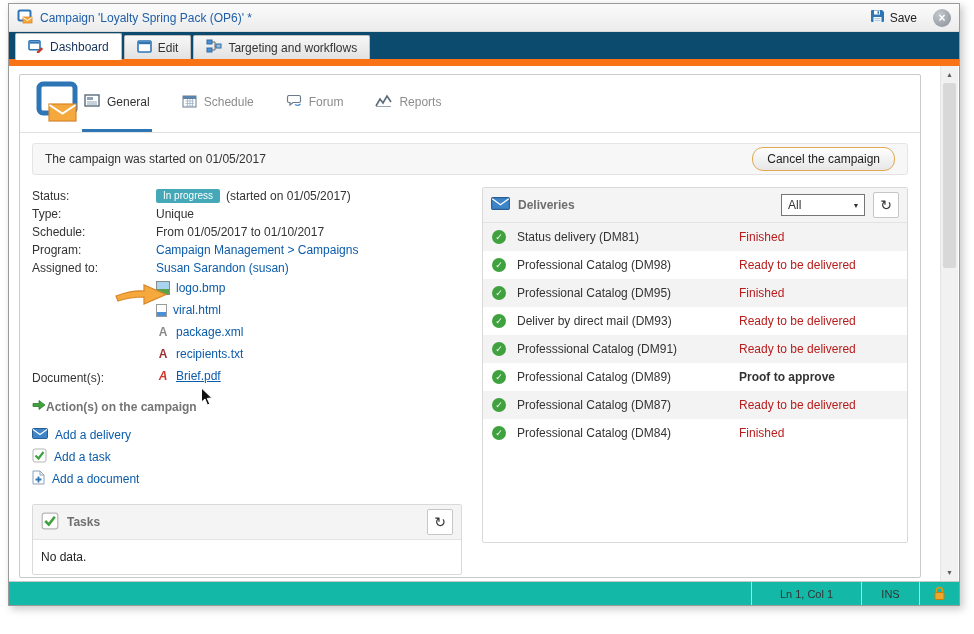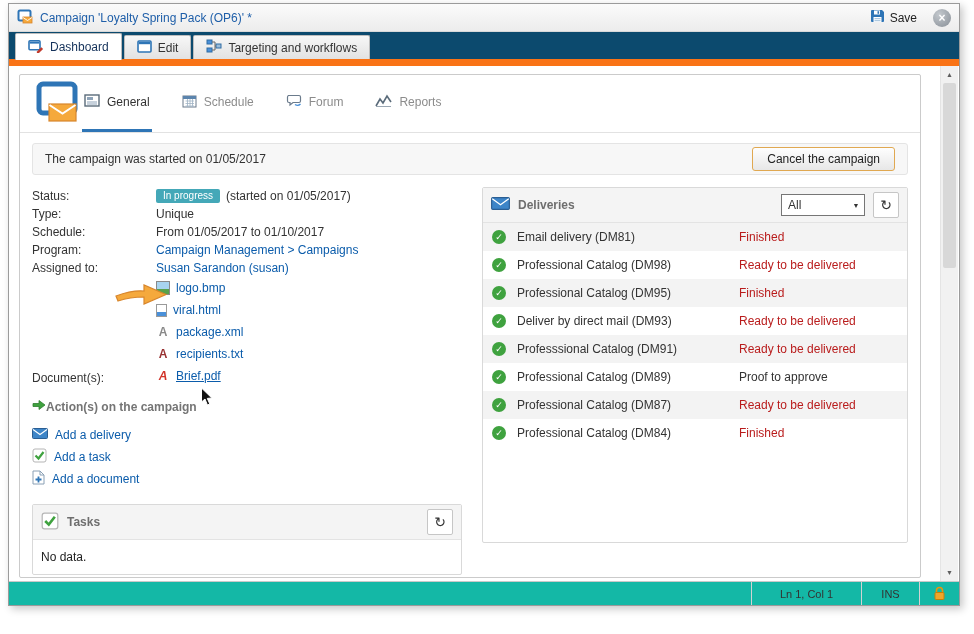--- a/index.html
+++ b/index.html
@@ -21,21 +21,21 @@
   .content{position:relative;flex:1;background:#fff;}
   .panel{position:absolute;left:10px;top:8px;width:900px;height:502px;border:1px solid #cbcbcb;border-radius:2px;background:#fff;overflow:hidden;}
 
   .campaign-header{height:57px;display:flex;align-items:center;padding:0 16px;border-bottom:1px solid #e2e2e2;}
   .campaign-title{font-size:18px;font-weight:bold;color:#44607e;margin-left:14px;flex:1;}
   .view-tabs{display:flex;gap:28px;align-items:stretch;height:100%;margin-right:6px;}
   .view-tab{display:flex;align-items:center;gap:7px;color:#8c8c8c;border-bottom:3px solid transparent;box-sizing:border-box;padding:0 2px;}
   .view-tab.active{color:#333;border-bottom-color:var(--accent,#2e75b6);}
 
   .infobar{margin:10px 12px 8px;height:30px;background:#f7f7f7;border:1px solid #e4e4e4;border-radius:3px;display:flex;align-items:center;padding:0 12px;}
-  .cancel-btn{margin-left:auto;height:24px;padding:0 14px;color:#222;background:linear-gradient(#fefefe,#e7e7e7);border:1px solid #e0a851;border-radius:3px;font-size:12px;font-family:inherit;}
+  .cancel-btn{margin-left:auto;height:24px;padding:0 14px;color:#222;background:linear-gradient(#fefefe,#e7e7e7);border:1px solid #e0a851;border-radius:11px;font-size:12px;font-family:inherit;}
 
   .cols{display:flex;padding:4px 12px 0;}
   .left-col{width:440px;position:relative;flex:0 0 440px;}
   .right-col{flex:1;margin-left:10px;}
 
   .detail-row{display:flex;align-items:center;min-height:18px;line-height:18px;}
   .detail-label{width:124px;flex:0 0 124px;}
   .detail-value{color:#333;}
   .badge{background:var(--badge,#44a8b8);color:#fff;font-size:10px;padding:1px 7px;border-radius:2px;margin-right:6px;line-height:12px;}
   a.link{color:var(--link,#0b5cab);text-decoration:none;cursor:pointer;}
@@ -68,21 +68,21 @@
   .deliveries-panel{border:1px solid #d9d9d9;border-radius:2px;height:356px;background:#fff;display:flex;flex-direction:column;box-sizing:border-box;}
   .select{width:84px;height:22px;border:1px solid #767676;background:#fff;display:flex;align-items:center;margin-right:8px;box-sizing:border-box;}
   .select-value{flex:1;padding-left:6px;}
   .select-arrow{width:16px;font-size:7px;color:#333;text-align:center;}
   .delivery-rows{display:flex;flex-direction:column;}
   .delivery-row{display:flex;align-items:center;height:28px;padding:0 9px;}
   .delivery-row:nth-of-type(odd){background:#f3f3f3;}
   .ok-icon{width:14px;height:14px;border-radius:50%;background:var(--success,#3fa23f);color:#fff;font-size:9px;line-height:1;display:flex;align-items:center;justify-content:center;margin-right:11px;flex:0 0 14px;}
   .delivery-name{width:222px;flex:0 0 222px;color:#333;}
   .delivery-status{color:#b91c1c;}
-  .delivery-status.bold{font-weight:normal;color:#333;text-align:center;}
+  .delivery-status.bold{font-weight:bold;color:#333;text-align:center;}
 
   
   .scrollbar{position:absolute;right:1px;top:0;bottom:0;width:17px;background:#f1f1f1;border-left:1px solid #e4e4e4;}
   .sb-btn{height:17px;display:flex;align-items:center;justify-content:center;font-size:7px;color:#5e5e5e;}
   .sb-btn.down{position:absolute;bottom:0;left:0;right:0;}
   .sb-thumb{position:absolute;top:17px;left:2px;width:13px;height:185px;background:#d8d8d8;border-radius:2px;}
 
   
   .statusbar{height:23px;flex:0 0 23px;border-top:1px solid #c9c9c9;background:#14b8a6;display:flex;align-items:center;justify-content:flex-end;font-size:11px;color:#333;}
   .sb-cell{border-left:1px solid #d2d2d2;height:100%;display:flex;align-items:center;justify-content:center;box-sizing:border-box;}
@@ -357,21 +357,21 @@
               <div class="select">
                 <span class="select-value">All</span>
                 <span class="select-arrow">▼</span>
               </div>
               <span class="refresh-btn">↻</span>
             </div>
             <div class="delivery-rows">
 
                 <div class="delivery-row">
                   <span class="ok-icon">✓</span>
-                  <span class="delivery-name">Email delivery (DM81)</span>
+                  <span class="delivery-name">Status delivery (DM81)</span>
                   <span class="delivery-status">Finished</span>
                 </div>
 
                 <div class="delivery-row">
                   <span class="ok-icon">✓</span>
                   <span class="delivery-name">Professional Catalog (DM98)</span>
                   <span class="delivery-status">Ready to be delivered</span>
                 </div>
 
                 <div class="delivery-row">

